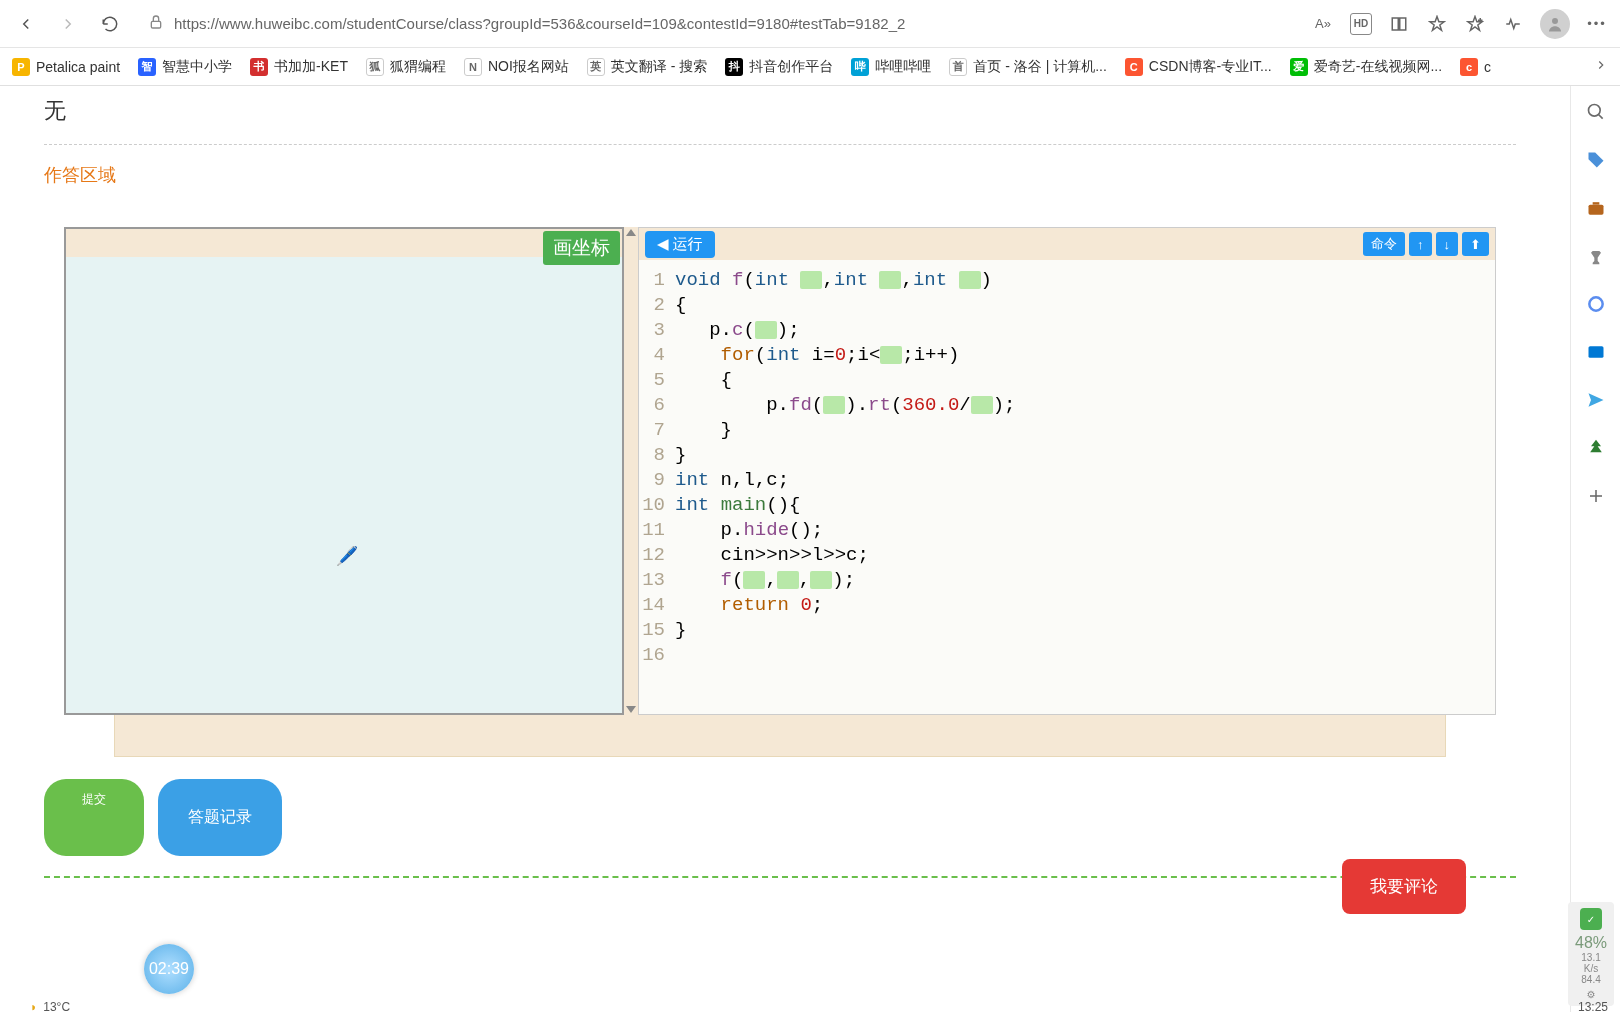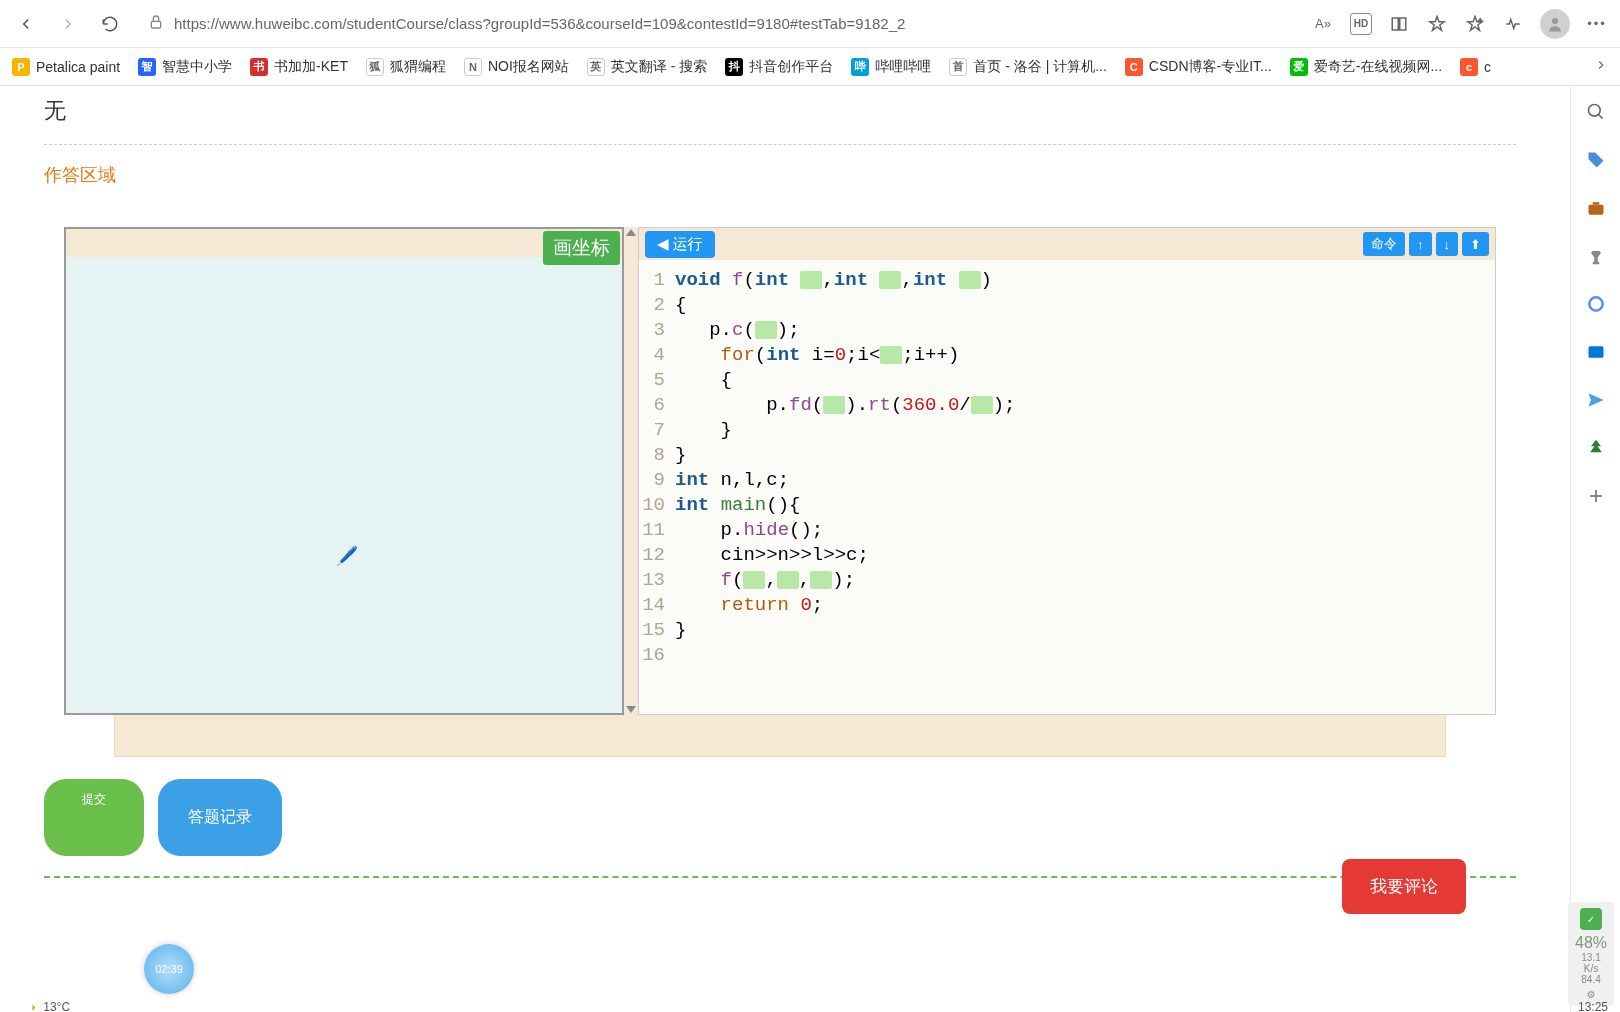--- a/index.html
+++ b/index.html
@@ -45,38 +45,38 @@
 .code-header { height: 32px; background: #f5e8d5; display: flex; align-items: center; justify-content: space-between; padding: 0 6px; }
 .run-btn { background: #2196f3; color: #fff; padding: 4px 12px; border-radius: 4px; font-size: 15px; cursor: pointer; display: flex; align-items: center; gap: 4px; }
 .cmd-group { display: flex; gap: 4px; }
 .cmd-btn { background: #2196f3; color: #fff; padding: 3px 8px; border-radius: 3px; font-size: 13px; cursor: pointer; display: flex; align-items: center; justify-content: center; min-width: 22px; }
 
 .code-body { padding: 8px 0; font-family: "Courier New", monospace; font-size: 19px; line-height: 25px; background: #fbfbf8; height: calc(100% - 32px); overflow: auto; }
 .code-line { display: flex; white-space: pre; }
 .gutter { width: 36px; text-align: right; color: #b0a590; padding-right: 10px; user-select: none; }
 .code-content { flex: 1; }
 
-.kw-type { color: #1e5a8c; font-weight: 700; }
+.kw-type { color: #1e5a8c; font-weight: 400; }
 .kw-ctrl { color: #b15d00; }
 .num { color: #c41a16; }
 .ident { color: #3b7a3b; }
 .fn { color: #8b4a8b; }
 .blank { display: inline-block; width: 22px; height: 18px; background: #b8e8a8; vertical-align: middle; border-radius: 2px; }
 
 .footer-strip { height: 42px; background: #f5e8d5; margin: 0 50px 0 50px; border: 1px solid #e8d8b8; border-top: none; }
 
 .action-row { display: flex; gap: 14px; padding: 22px 30px 0; }
 .btn-submit { background: #6abf4b; color: #fff; padding: 12px 38px; border-radius: 22px; font-size: 12px; cursor: pointer; }
 .btn-history { background: #3ba0e6; color: #fff; padding: 28px 30px; border-radius: 22px; font-size: 16px; cursor: pointer; }
 
 .hr2 { border: none; border-top: 2px dashed #6abf4b; margin: 20px 30px 0; }
 
 .comment-btn { position: absolute; right: 80px; bottom: 98px; background: #e53935; color: #fff; padding: 16px 28px; border-radius: 8px; font-size: 17px; cursor: pointer; }
 
-.timer-pill { position: absolute; left: 130px; bottom: 18px; width: 50px; height: 50px; border-radius: 50%; background: radial-gradient(circle,#b0dfff,#5ab0e8); display: flex; align-items: center; justify-content: center; color: #fff; font-size: 11px; box-shadow: 0 0 6px rgba(0,0,0,.2); }
+.timer-pill { position: absolute; left: 130px; bottom: 18px; width: 50px; height: 50px; border-radius: 50%; background: radial-gradient(circle,#b0dfff,#5ab0e8); display: flex; align-items: center; justify-content: center; color: #fff; font-size: 16px; box-shadow: 0 0 6px rgba(0,0,0,.2); }
 
 
 .sidebar { position: absolute; right: 0; top: 86px; width: 50px; bottom: 0; border-left: 1px solid #e8e8e8; display: flex; flex-direction: column; align-items: center; gap: 24px; padding-top: 14px; }
 .sidebar > * { width: 24px; height: 24px; cursor: pointer; display: flex; align-items: center; justify-content: center; }
 
 
 .perf { position: absolute; right: 6px; bottom: 6px; width: 46px; background: #f0f0f0; border-radius: 4px; padding: 6px 2px; text-align: center; font-size: 10px; color: #888; }
 .perf .shield { width: 22px; height: 22px; background: #4caf50; border-radius: 4px; margin: 0 auto 4px; display: flex; align-items: center; justify-content: center; color: #fff; }
 .perf .pct { font-size: 16px; color: #7a9a7a; }
 .perf .gear { margin-top: 4px; }

